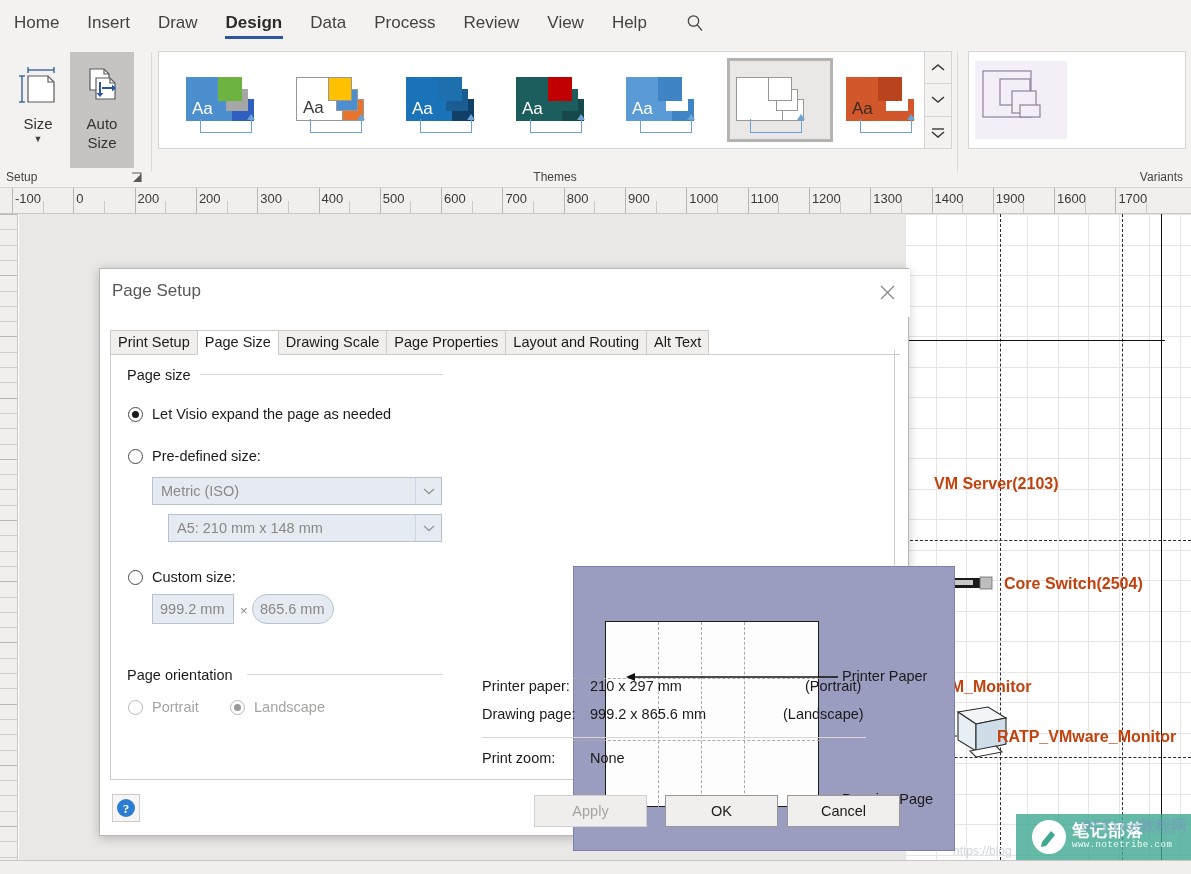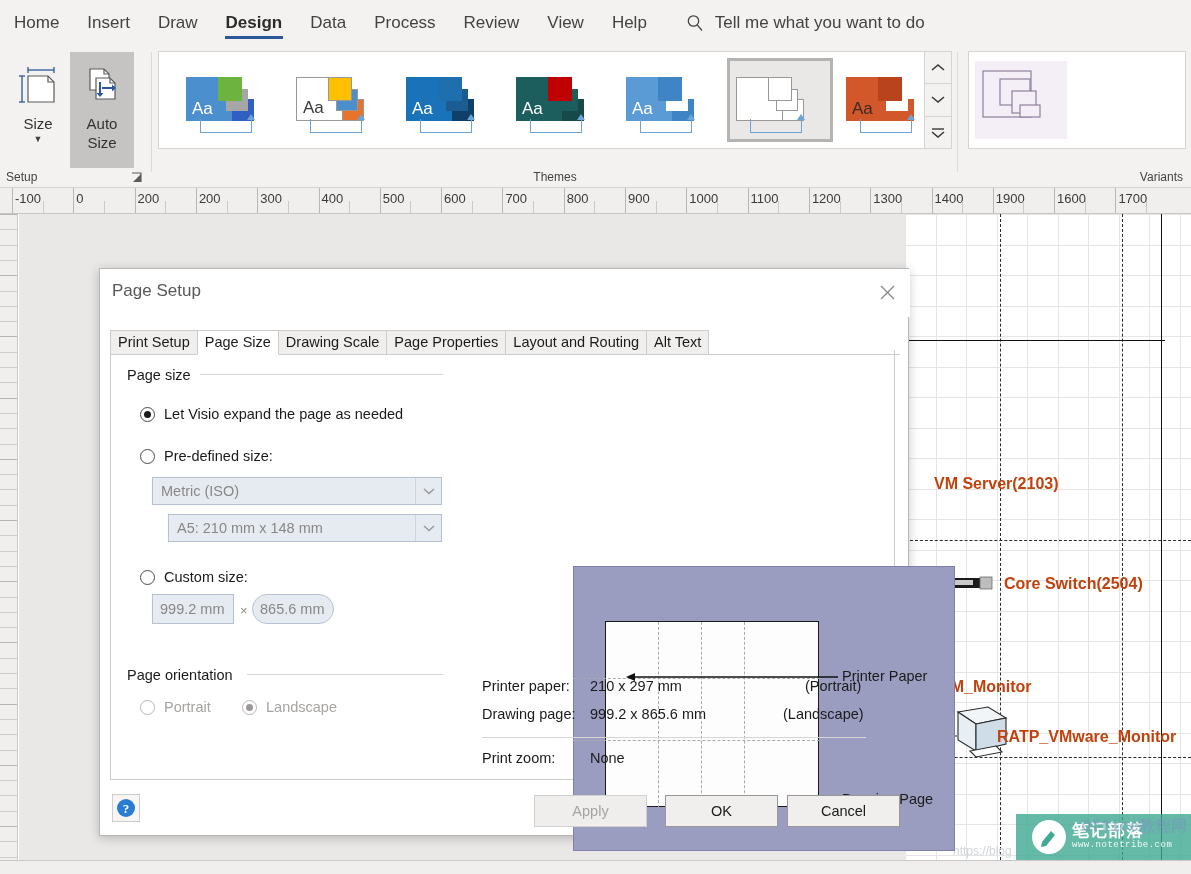--- a/index.html
+++ b/index.html
@@ -227,21 +227,21 @@
     position: absolute; left: 0; top: 0; width: 790px; height: 700px;
     border: 1px solid #cecccb; border-top: none;
   }
 
   .sect-head {
     position: absolute; font-size: 14.5px; color: #1b1b1b; white-space: nowrap;
   }
   .sect-rule { position: absolute; height: 1px; background: #d8d6d4; }
 
   .radio-row {
-    position: absolute; display: flex; align-items: center; gap: 9px; cursor: default; margin-left: 12px;
+    position: absolute; display: flex; align-items: center; gap: 9px; cursor: default;
   }
   .radio {
     width: 15px; height: 15px; border-radius: 50%;
     border: 1.6px solid #4c4a48; background: #fff; flex: 0 0 auto; position: relative;
   }
   .radio.on::after {
     content: ""; position: absolute; left: 3px; top: 3px;
     width: 7px; height: 7px; border-radius: 50%; background: #1b1b1b;
   }
   .radio.dis { border-color: #b9b7b5; }
@@ -332,21 +332,20 @@
     <div class="rtab">
         <span>Help</span>
       </div>
     <div class="tellme">
       <span>
         <svg width="20" height="20" viewBox="0 0 20 20">
             <circle cx="8.5" cy="8" r="5.2" fill="none" stroke="#444242" stroke-width="1.3"></circle>
             <line x1="12.2" y1="11.8" x2="17" y2="17.5" stroke="#444242" stroke-width="1.3"></line>
           </svg>
       </span>
-      <span>Tell me what you want to do</span>
     </div>
   </div>
 
   <div class="ribbon-body">
 
     <div class="grp" id="grp-setup">
       <div class="bigbtn sel" id="btn-autosize">
         <span class="glyph">
           <svg width="44" height="44" viewBox="0 0 44 44">
             <path d="M10 5 h14 l5 5 v16 h-19 z" fill="#ffffff" stroke="#5a5a5a" stroke-width="1.2"></path>

